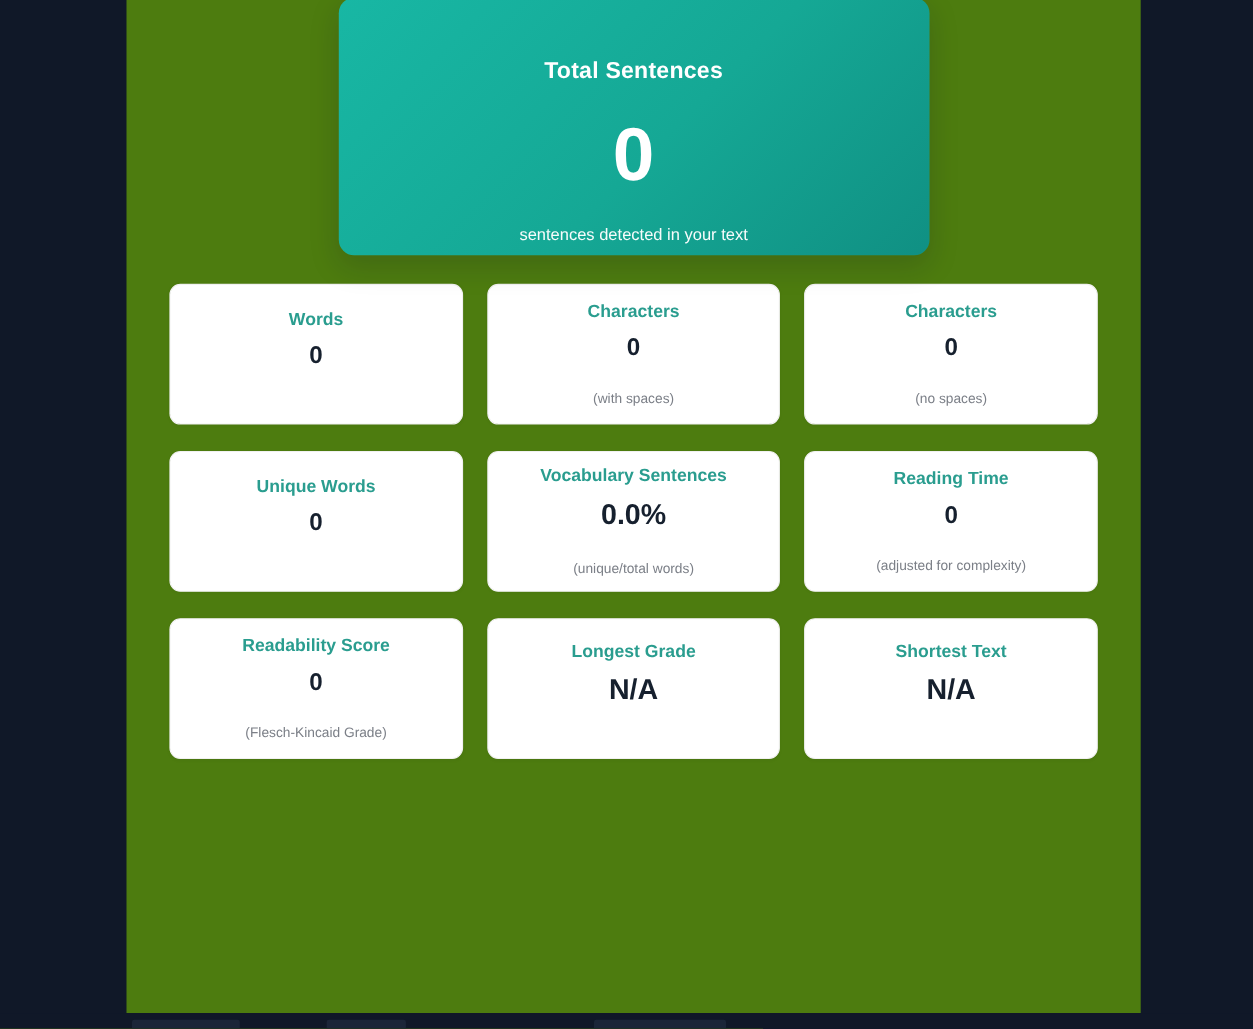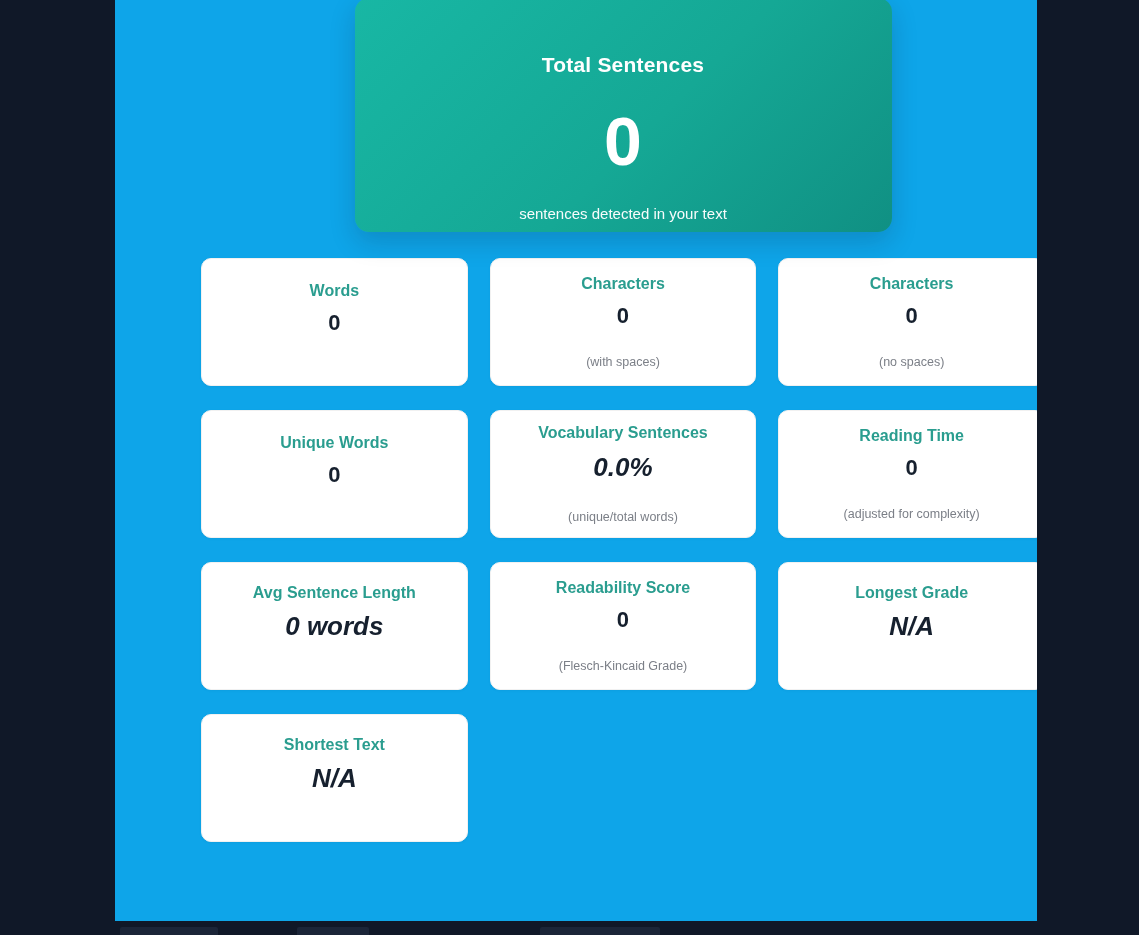--- a/index.html
+++ b/index.html
@@ -24,23 +24,22 @@
     height: 935px;
     background: #101828;
   }
 
   .content-panel {
     position: absolute;
     left: 115px;
     top: 0;
     width: 922px;
     height: 921px;
-    background: #0ea5e9;
+    background: #4d7c0f;
     overflow: hidden;
-    padding-left: 47px;
   }
 
   .panel-inner {
     position: relative;
     width: 922px;
     padding: 0 38px;
   }
 
   
   .hero-wrap {
@@ -120,21 +119,20 @@
   .stat-value {
     font-size: 22px;
     font-weight: bold;
     color: #16202e;
     margin-top: 10px;
     line-height: 1.15;
   }
 
   .stat-value.is-large {
     font-size: 26px;
-    font-style: italic;
   }
 
   .stat-note {
     font-size: 12.5px;
     color: #7b7f87;
     font-weight: normal;
     margin-top: 27px;
     line-height: 1.2;
   }
 
@@ -233,25 +231,20 @@
           <div class="stat-value is-large">0.0%</div>
           <div class="stat-note">(unique/total words)</div>
         </div>
 
         <div class="stat-card">
           <div class="stat-label">Reading Time</div>
           <div class="stat-value">0</div>
           <div class="stat-note">(adjusted for complexity)</div>
         </div>
 
-        <div class="stat-card">
-          <div class="stat-label">Avg Sentence Length</div>
-          <div class="stat-value is-large">0 words</div>
-          <div class="stat-note is-empty"></div>
-        </div>
 
         <div class="stat-card">
           <div class="stat-label">Readability Score</div>
           <div class="stat-value">0</div>
           <div class="stat-note">(Flesch-Kincaid Grade)</div>
         </div>
 
         <div class="stat-card">
           <div class="stat-label">Longest Grade</div>
           <div class="stat-value is-large">N/A</div>

